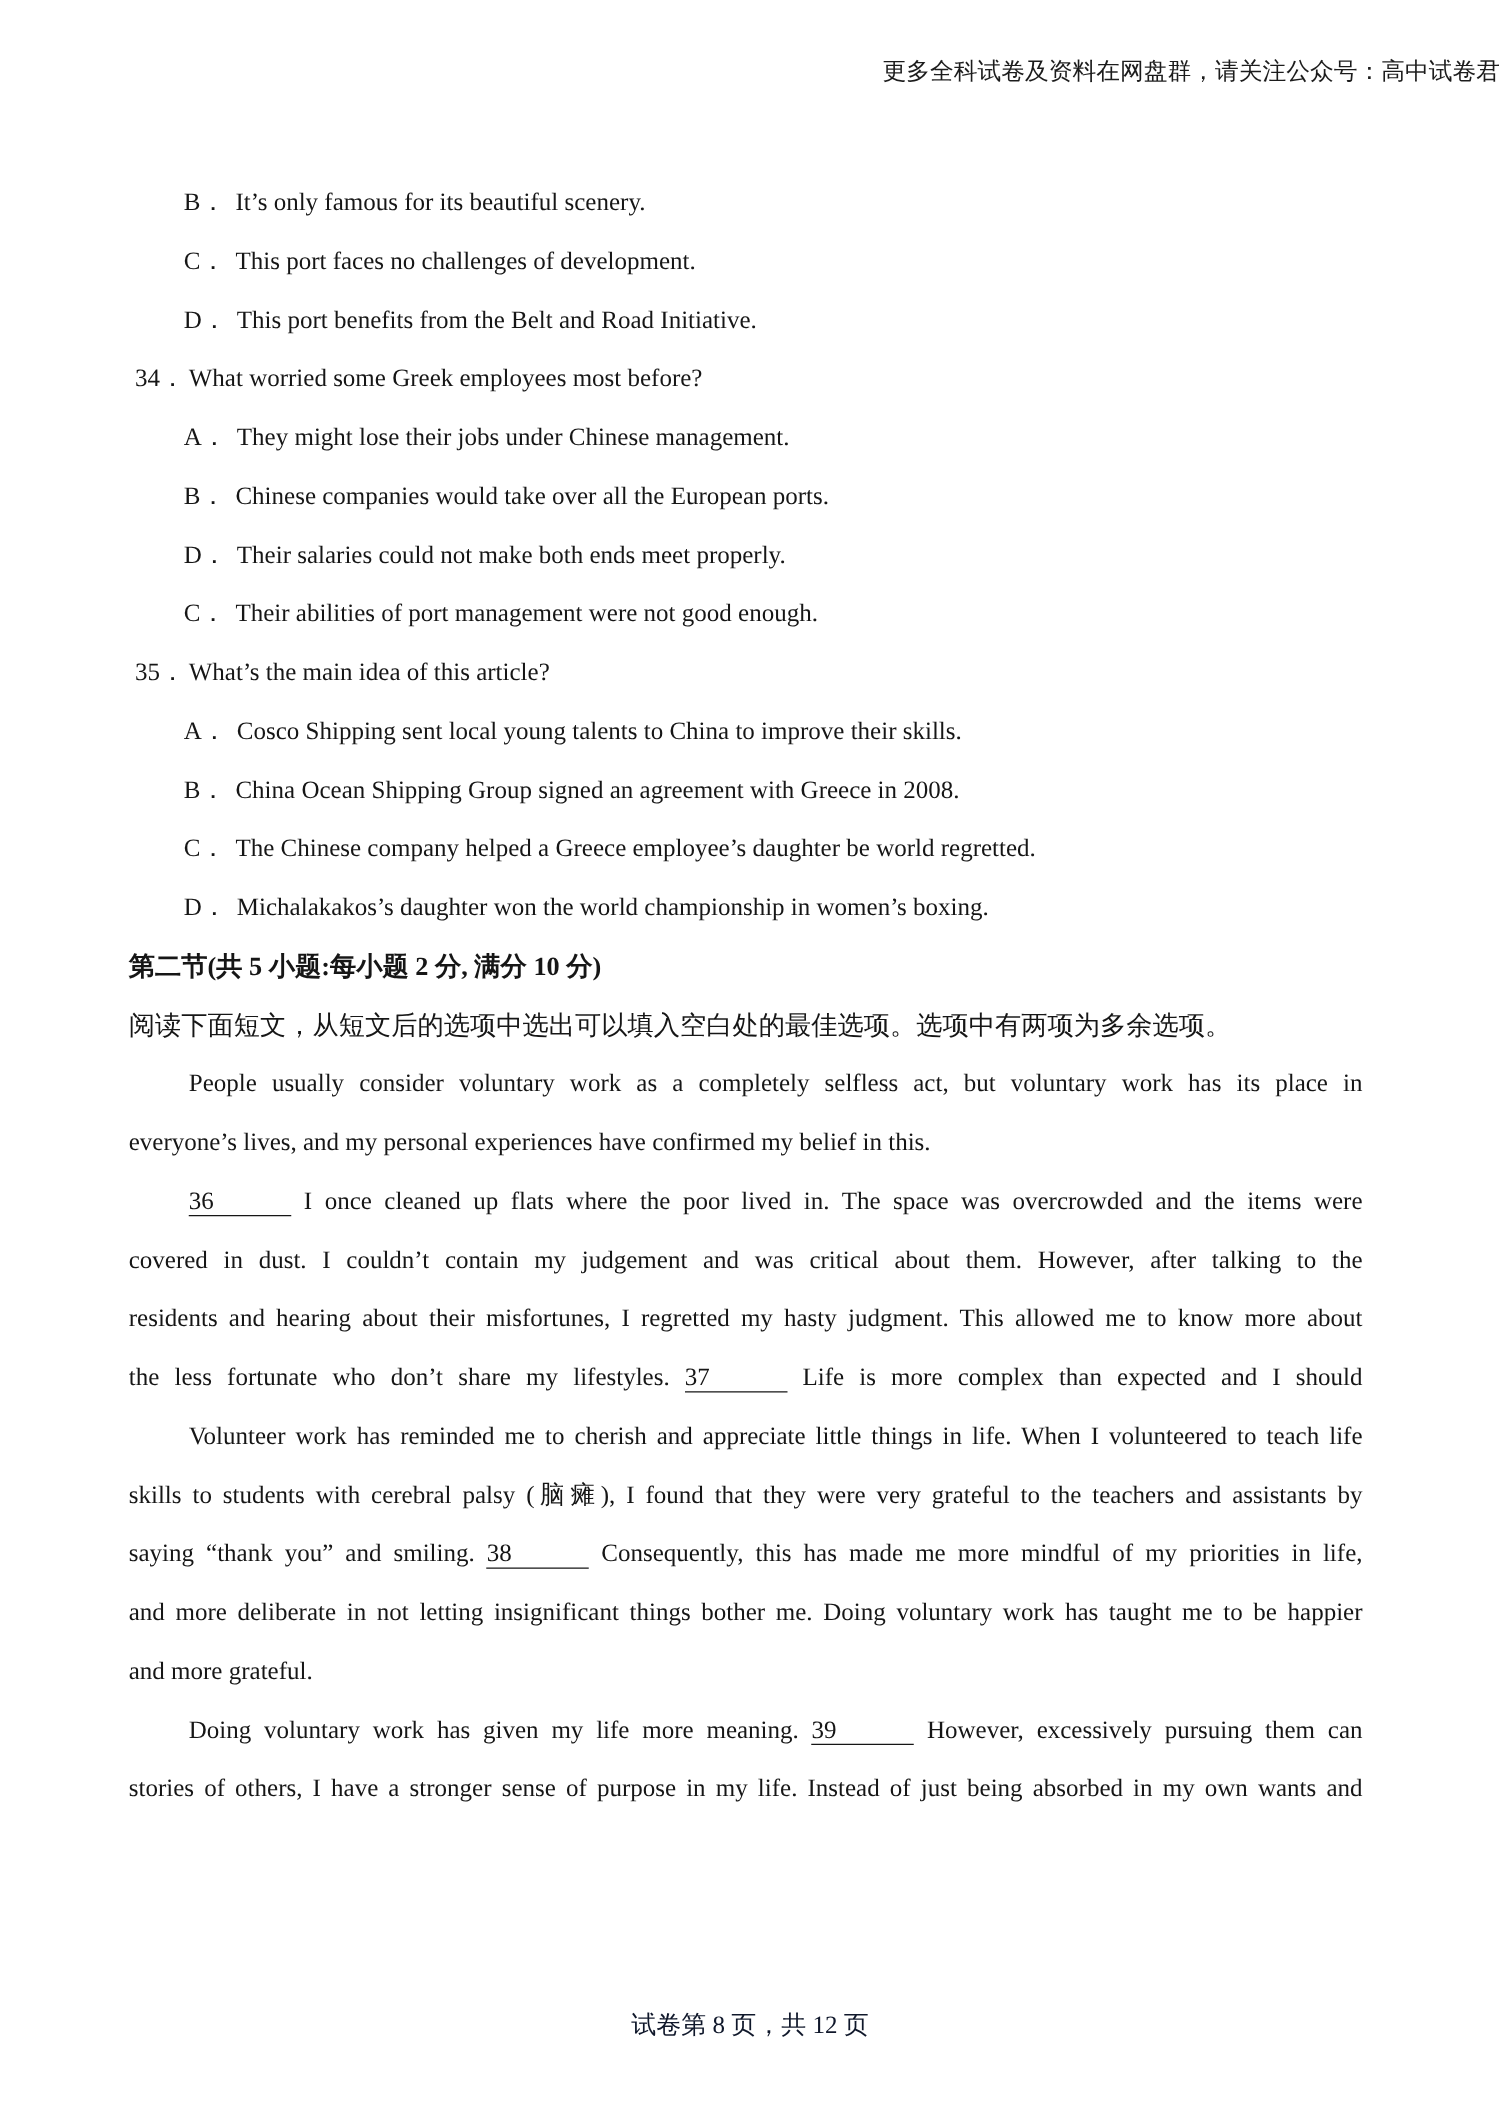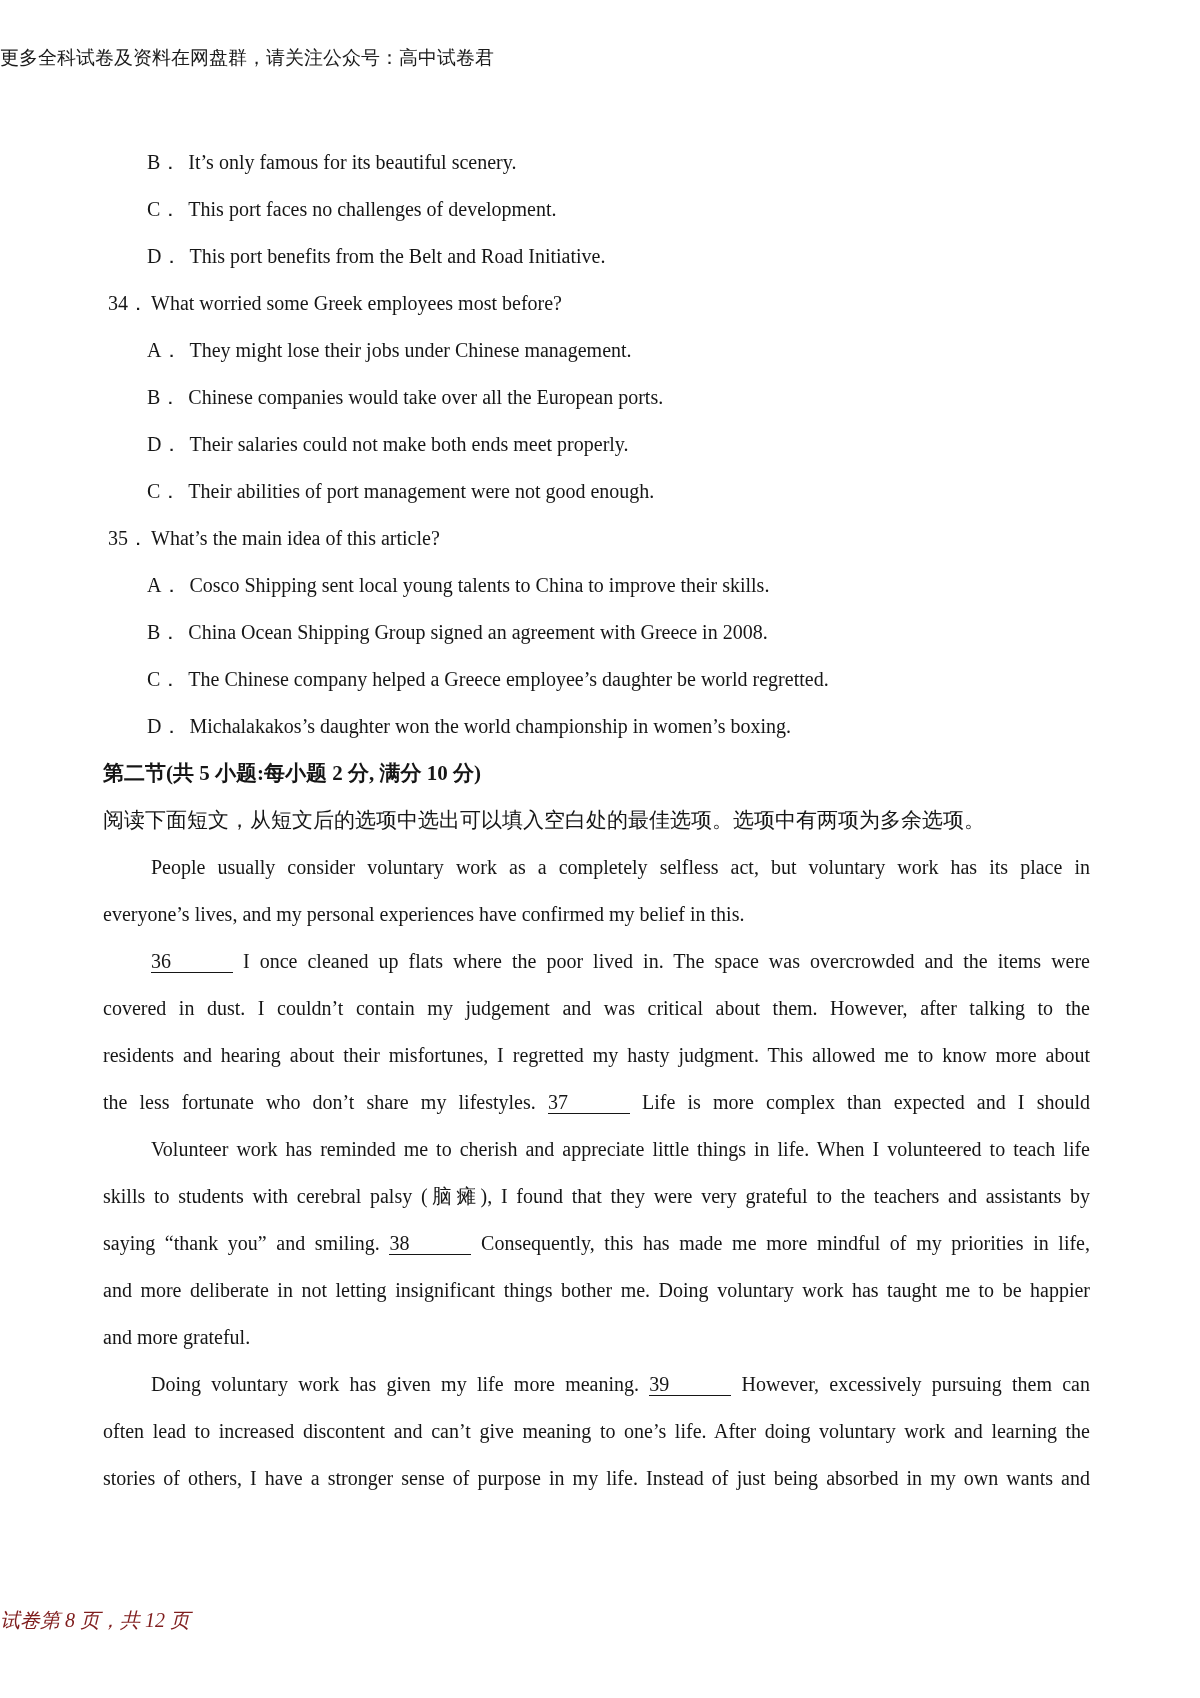--- a/index.html
+++ b/index.html
@@ -7,21 +7,21 @@
   .page {
     position:relative;
     width:1200px; height:1698px;
     background:#ffffff;
     font-family:"Liberation Serif","DejaVu Serif",serif;
     color:#161616;
     overflow:hidden;
   }
   .header-notice {
     position:absolute; top:46px; left:0; width:100%;
-    text-align:left; font-size:19px; line-height:24px;
+    text-align:right; font-size:19px; line-height:24px;
     color:#1c1c1c;
   }
   .content {
     position:absolute; left:103px; top:139px; width:987px;
   }
   .line { height:47px; line-height:47px; font-size:20px; }
   
   .stem  { padding-left:5px; }
   .qnum  { margin-right:3px;text-align:center; }
   
@@ -34,23 +34,22 @@
   .pline { text-align:justify; }
   .pline.just { text-align-last:justify; word-spacing:-0.6px; }
   .pline.endline { text-align-last:left; }
   .pline.indent { padding-left:48px; }
   .blank {
     display:inline-block; width:82px; line-height:22px;
     text-align:center; border-bottom:1.6px solid #161616;
   }
   .footer {
     position:absolute; top:1607px; left:0; width:100%;
-    text-align:left; font-size:20px; line-height:26px;
-    color:#7f1d1d;
-    font-style:italic;
+    text-align:center; font-size:20px; line-height:26px;
+    color:#0f172a;
   }
 </style>
 </head>
 <body>
 
 <div class="page">
 
   <div class="header-notice">更多全科试卷及资料在网盘群，请关注公众号：高中试卷君</div>
 
   <div class="content">
@@ -81,21 +80,20 @@
         <div class="line pline just indent"><span class="blank">36</span> I once cleaned up flats where the poor lived in. The space was overcrowded and the items were</div>
         <div class="line pline just">covered in dust. I couldn’t contain my judgement and was critical about them. However, after talking to the</div>
         <div class="line pline just">residents and hearing about their misfortunes, I regretted my hasty judgment. This allowed me to know more about</div>
         <div class="line pline just">the less fortunate who don’t share my lifestyles. <span class="blank">37</span> Life is more complex than expected and I should</div>
         <div class="line pline just indent">Volunteer work has reminded me to cherish and appreciate little things in life. When I volunteered to teach life</div>
         <div class="line pline just">skills to students with cerebral palsy (脑瘫), I found that they were very grateful to the teachers and assistants by</div>
         <div class="line pline just">saying “thank you” and smiling. <span class="blank">38</span> Consequently, this has made me more mindful of my priorities in life,</div>
         <div class="line pline just">and more deliberate in not letting insignificant things bother me. Doing voluntary work has taught me to be happier</div>
         <div class="line pline endline">and more grateful.</div>
         <div class="line pline just indent">Doing voluntary work has given my life more meaning. <span class="blank">39</span> However, excessively pursuing them can</div>
-        <div class="line pline just">often lead to increased discontent and can’t give meaning to one’s life. After doing voluntary work and learning the</div>
         <div class="line pline just">stories of others, I have a stronger sense of purpose in my life. Instead of just being absorbed in my own wants and</div>
       </div>
 
   </div>
 
   <div class="footer">试卷第 8 页，共 12 页</div>
 
 </div>
 
 </body></html>

